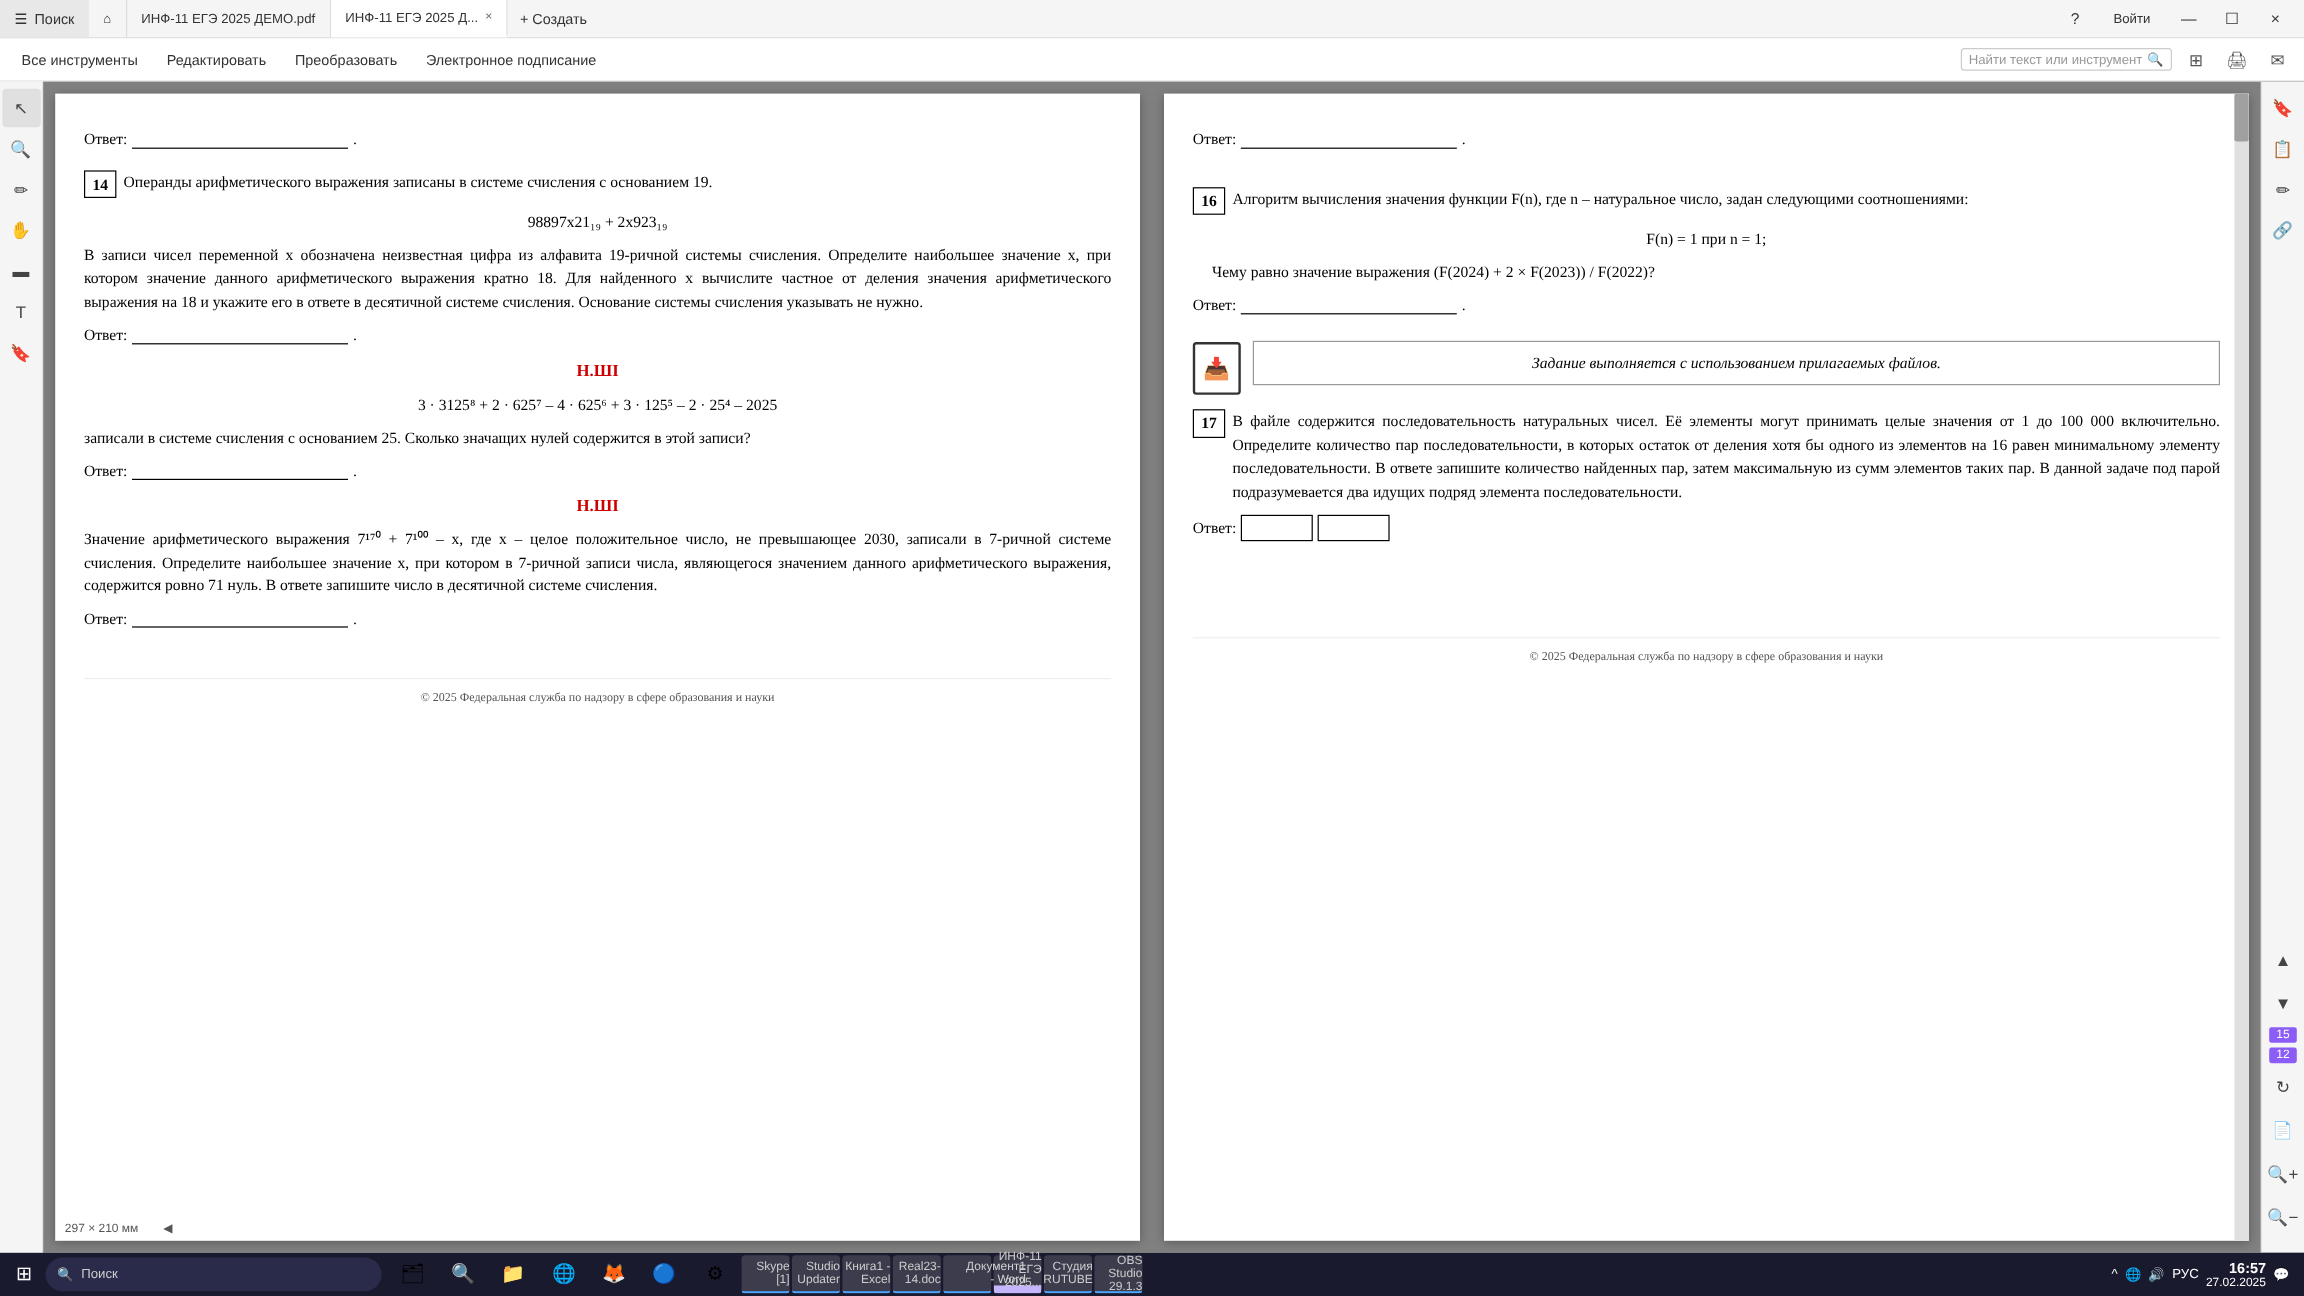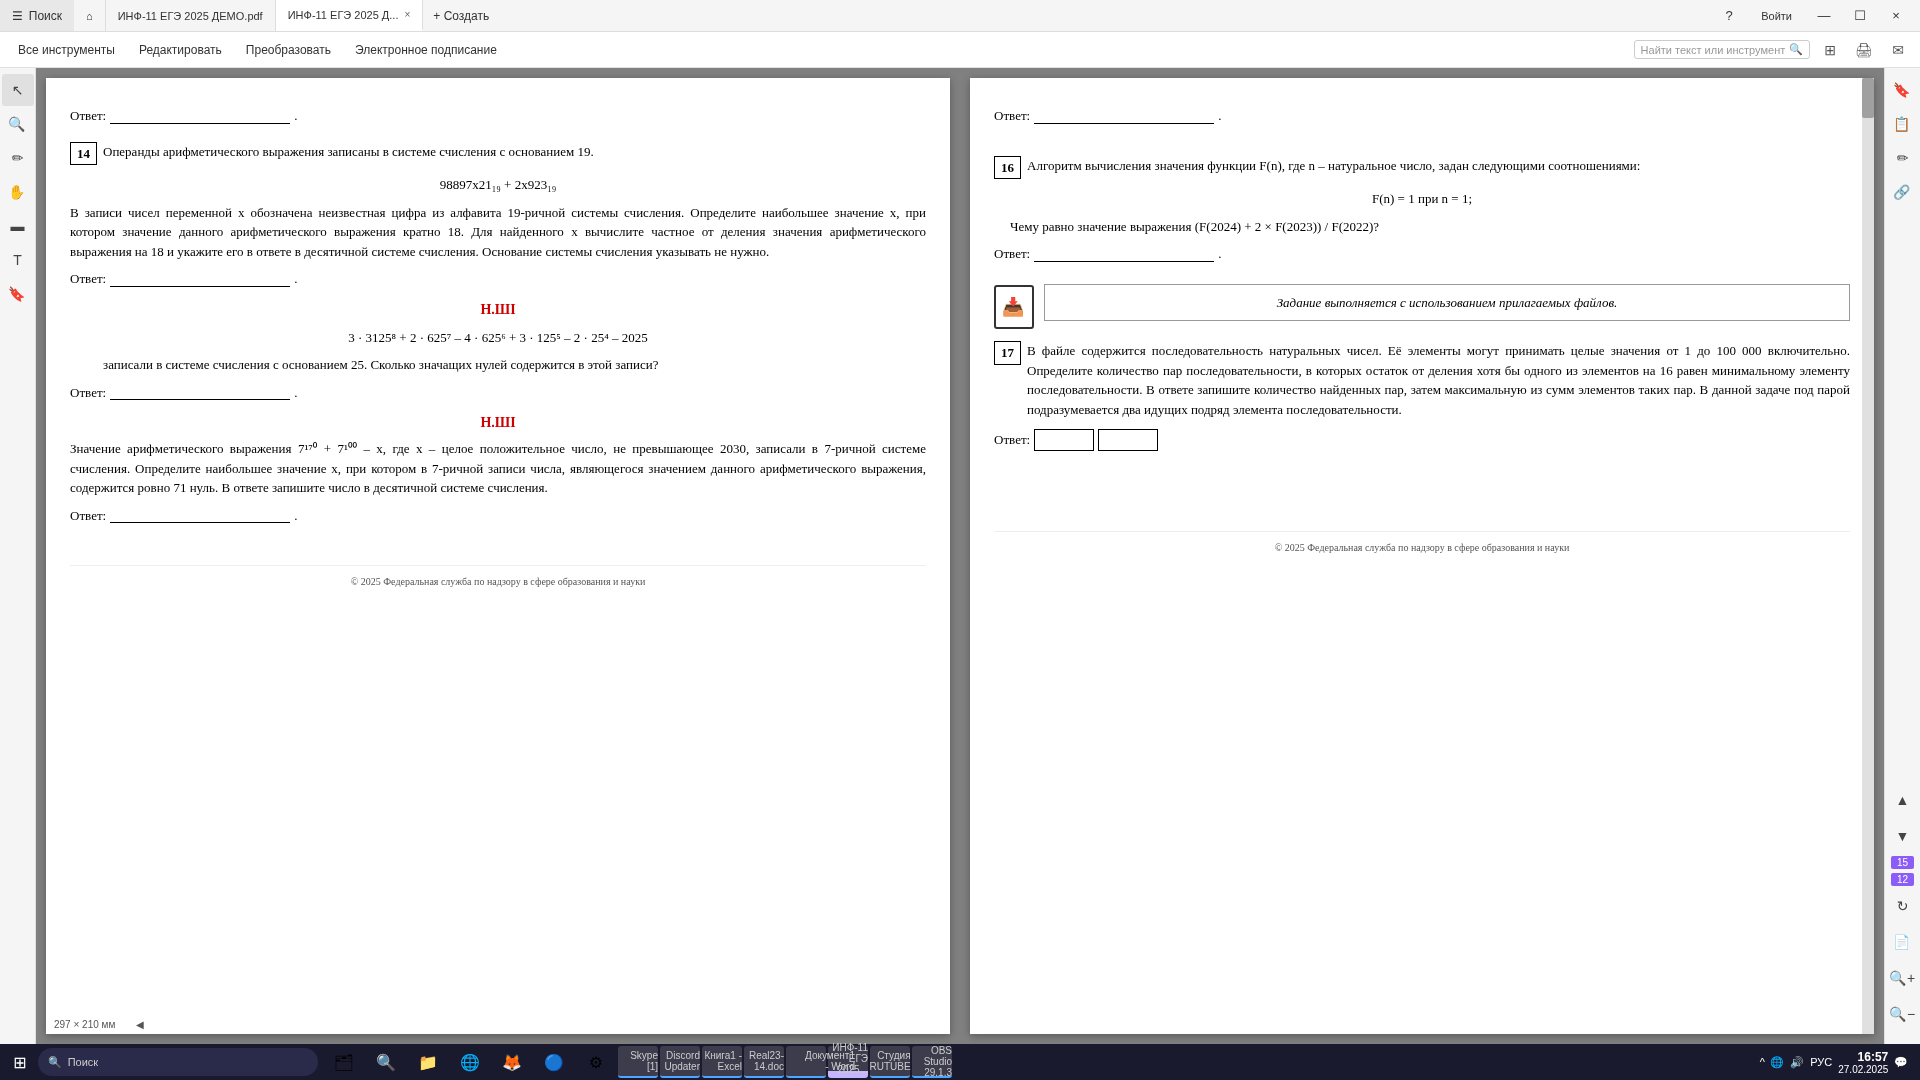--- a/index.html
+++ b/index.html
@@ -461,21 +461,21 @@
           <span>Ответ:</span>
           <span class="answer-input"></span>
           <span>.</span>
         </div>
 
         <div class="red-heading">Н.ШI</div>
 
         <div class="math-line">
           <span>3 · 3125⁸ + 2 · 625⁷ – 4 · 625⁶ + 3 · 125⁵ – 2 · 25⁴ – 2025</span>
         </div>
-        <div class="task-body" style="margin-bottom:8px;margin-left:33px;">записали в системе счисления с основанием 25. Сколько значащих нулей содержится в этой записи?</div>
+        <div class="task-body" style="margin-bottom:8px;">записали в системе счисления с основанием 25. Сколько значащих нулей содержится в этой записи?</div>
         <div class="answer-line">
           <span>Ответ:</span>
           <span class="answer-input"></span>
           <span>.</span>
         </div>
 
         <div class="red-heading">Н.ШI</div>
 
         <div class="task-body" style="text-align:justify;margin-bottom:8px;">Значение арифметического выражения 7¹⁷⁰ + 7¹⁰⁰ – x, где x – целое положительное число, не превышающее 2030, записали в 7-ричной системе счисления. Определите наибольшее значение x, при котором в 7-ричной записи числа, являющегося значением данного арифметического выражения, содержится ровно 71 нуль. В ответе запишите число в десятичной системе счисления.</div>
         <div class="answer-line">
@@ -588,21 +588,21 @@
     <div class="taskbar-app">🔍</div>
     <div class="taskbar-app">📁</div>
     <div class="taskbar-app">🌐</div>
     <div class="taskbar-app">🦊</div>
     <div class="taskbar-app">🔵</div>
     <div class="taskbar-app">⚙</div>
     <div class="taskbar-app active" style="color:#fff;">
       <span style="font-size:10px;color:#ccc;">Skype [1]</span>
     </div>
     <div class="taskbar-app active">
-      <span style="font-size:10px;color:#ccc;">Discord Updater</span>
+      <span style="font-size:10px;color:#ccc;">Studio Updater</span>
     </div>
     <div class="taskbar-app active">
       <span style="font-size:10px;color:#ccc;">Книга1 - Excel</span>
     </div>
     <div class="taskbar-app active">
       <span style="font-size:10px;color:#ccc;">Real23-14.doc</span>
     </div>
     <div class="taskbar-app active">
       <span style="font-size:10px;color:#ccc;margin-left:48px;">Документ1 - Word</span>
     </div>

